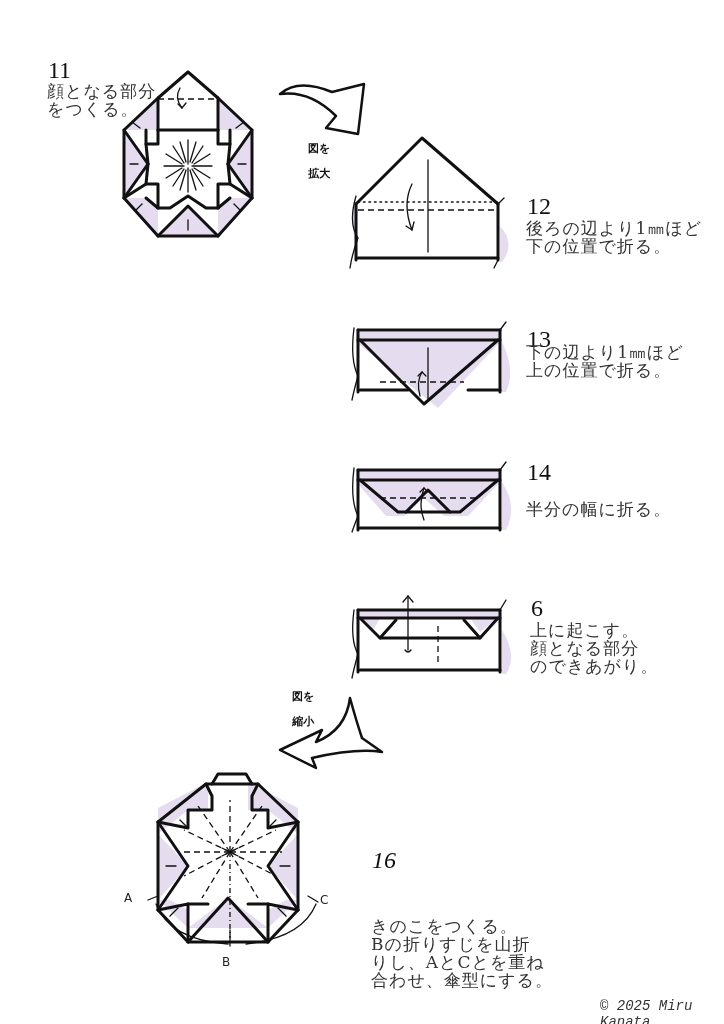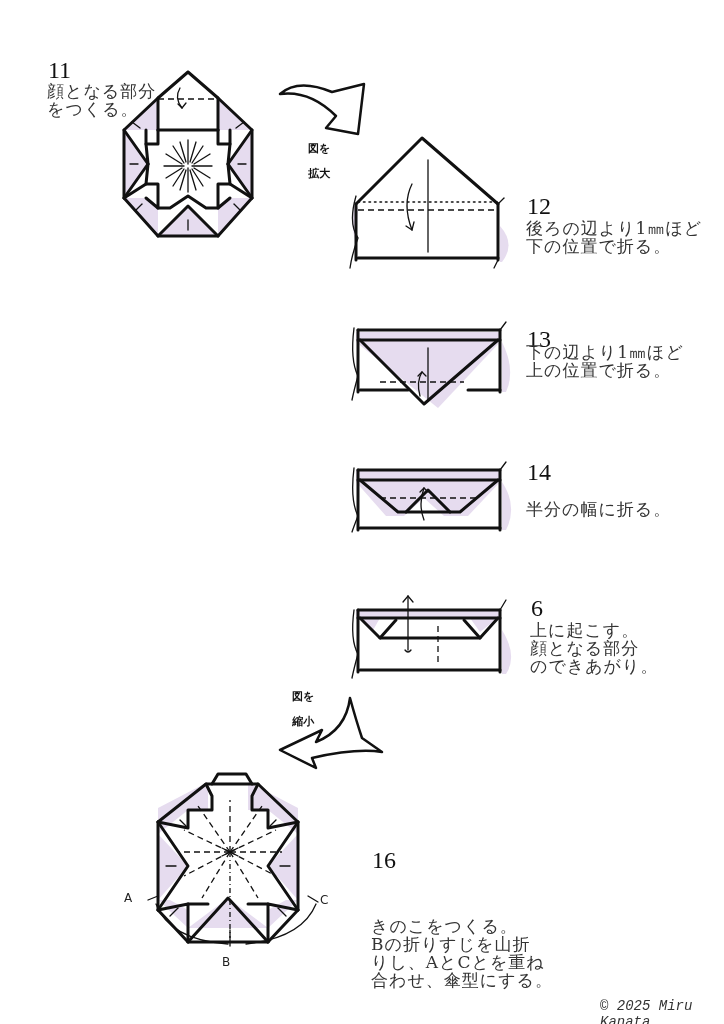--- a/index.html
+++ b/index.html
@@ -234,19 +234,19 @@
 
   <path class="thin" d="M30,130 L40,126"></path>
   <path class="thin" d="M190,126 L200,132"></path>
   <path class="thin" d="M38,134 Q52,170 110,174"></path>
   <path class="thin" d="M128,174 Q184,168 198,134"></path>
   <line class="thin" x1="112" y1="160" x2="112" y2="176"></line>
   <text class="lbl" x="6" y="132">A</text>
   <text class="lbl" x="202" y="134">C</text>
   <text class="lbl" x="104" y="196">B</text>
 </svg>
-<div class="abs stepnum" style="left:372px;top:848px;">16</div>
+<div class="abs stepnum" style="left:372px;top:848px;font-style:italic;">16</div>
 <div class="abs steptext" style="left:371px;top:873px;margin-top:44px;">きのこをつくる。
 Bの折りすじを山折
 りし、AとCとを重ね
 合わせ、傘型にする。</div>
 
 <div class="abs copyright" style="left:600px;top:998px;">© 2025 Miru Kanata</div>
 
 </body></html>

